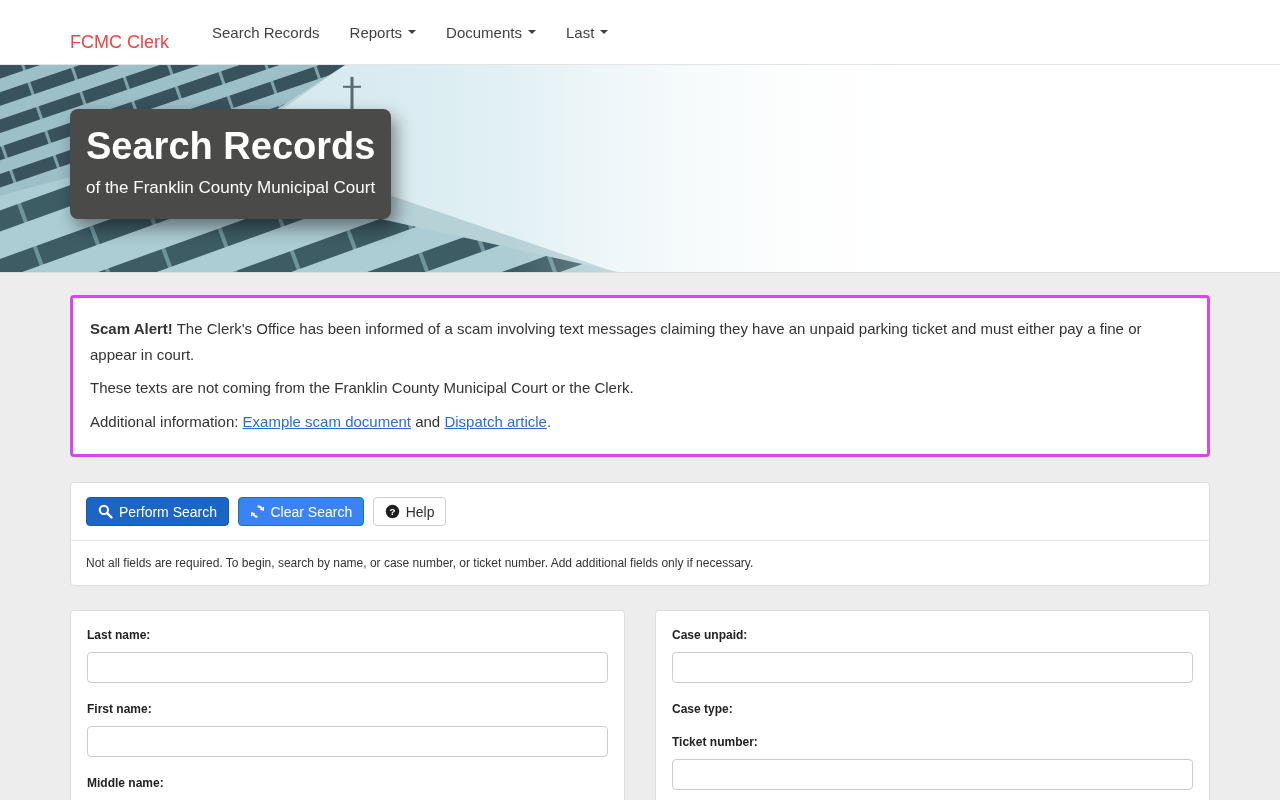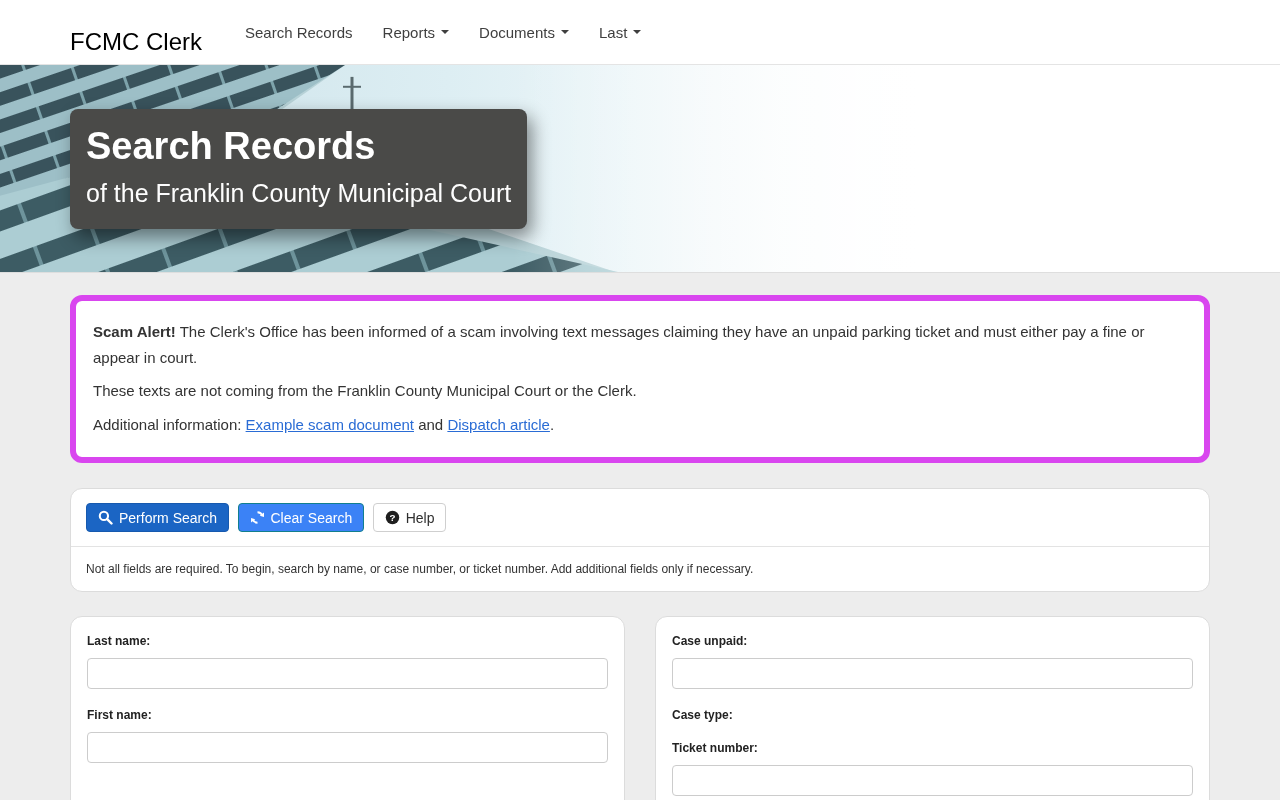--- a/index.html
+++ b/index.html
@@ -9,21 +9,21 @@
     background: #ededed;
     font-family: "Liberation Sans", sans-serif;
     color: #333;
   }
   .container { width: 1140px; margin: 0 auto; }
 
   
   .navbar { background: #fff; height: 64px; }
   .nav-inner { display: flex; align-items: center; height: 100%; }
   .brand {
-    font-size: 24px; color: #000000; text-decoration: none;
+    font-size: 18px; color: #ef4444; text-decoration: none;
     margin-right: 28px; cursor: pointer; white-space: nowrap; margin-top: 20px;
   }
   .nav { display: flex; list-style: none; margin: 0; padding: 0; }
   .nav li {
     font-size: 15px; color: #3f3f3f; padding: 10px 15px;
     cursor: pointer; white-space: nowrap; display: flex; align-items: center;
   }
   .caret {
     display: inline-block; width: 0; height: 0; margin-left: 6px;
     border-left: 4px solid transparent; border-right: 4px solid transparent;
@@ -40,36 +40,36 @@
     position: absolute; left: 70px; top: 44px;
     background: #4a4a48; border-radius: 8px;
     padding: 17px 16px 21px 16px;
     box-shadow: 5px 8px 18px rgba(0,0,0,0.45);
   }
   .hero-box h1 {
     margin: 0 0 10px 0; font-size: 38px; font-weight: bold;
     color: #fff; line-height: 1.1; white-space: nowrap;
   }
   .hero-box p {
-    margin: 0; font-size: 25px; color: #fdfdfd; line-height: 1.2; white-space: nowrap;
+    margin: 0; font-size: 17px; color: #fdfdfd; line-height: 1.2; white-space: nowrap;
   }
 
   
   .alert {
     margin-top: 22px; background: #fff;
-    border: 6px solid #d946ef; border-radius: 12px;
+    border: 3px solid #d946ef; border-radius: 4px;
     padding: 10px 17px 12px 17px;
     font-size: 15px; line-height: 1.7; color: #333;
   }
   .alert p { margin: 8px 0; }
   .alert a { color: #2a6cd5; text-decoration: underline; cursor: pointer; }
 
   
   .panel {
-    background: #fff; border: 1px solid #dcdcdc; border-radius: 12px;
+    background: #fff; border: 1px solid #dcdcdc; border-radius: 4px;
   }
   .toolbar-panel { margin-top: 25px; }
   .panel-heading { padding: 14px 15px; border-bottom: 1px solid #e3e3e3; }
   .panel-body { padding: 15px; }
   .note { margin: 0; font-size: 12px; color: #333; }
 
   
   .btn {
     display: inline-flex; align-items: center; gap: 6px;
     font-family: "Liberation Sans", sans-serif;
@@ -210,20 +210,24 @@
 
     <section class="panel form-panel">
       <div class="form-group">
         <label>Last name:</label>
         <input class="text-input" type="text" value="" style="">
       </div>
       <div class="form-group">
         <label>First name:</label>
         <input class="text-input" type="text" value="" style="">
       </div>
+      <div class="form-group">
+        <label>Middle name:</label>
+
+      </div>
     </section>
 
     <section class="panel form-panel">
       <div class="form-group">
         <label>Case unpaid:</label>
         <input class="text-input" type="text" value="" style="">
       </div>
       <div class="form-group">
         <label>Case type:</label>
 

